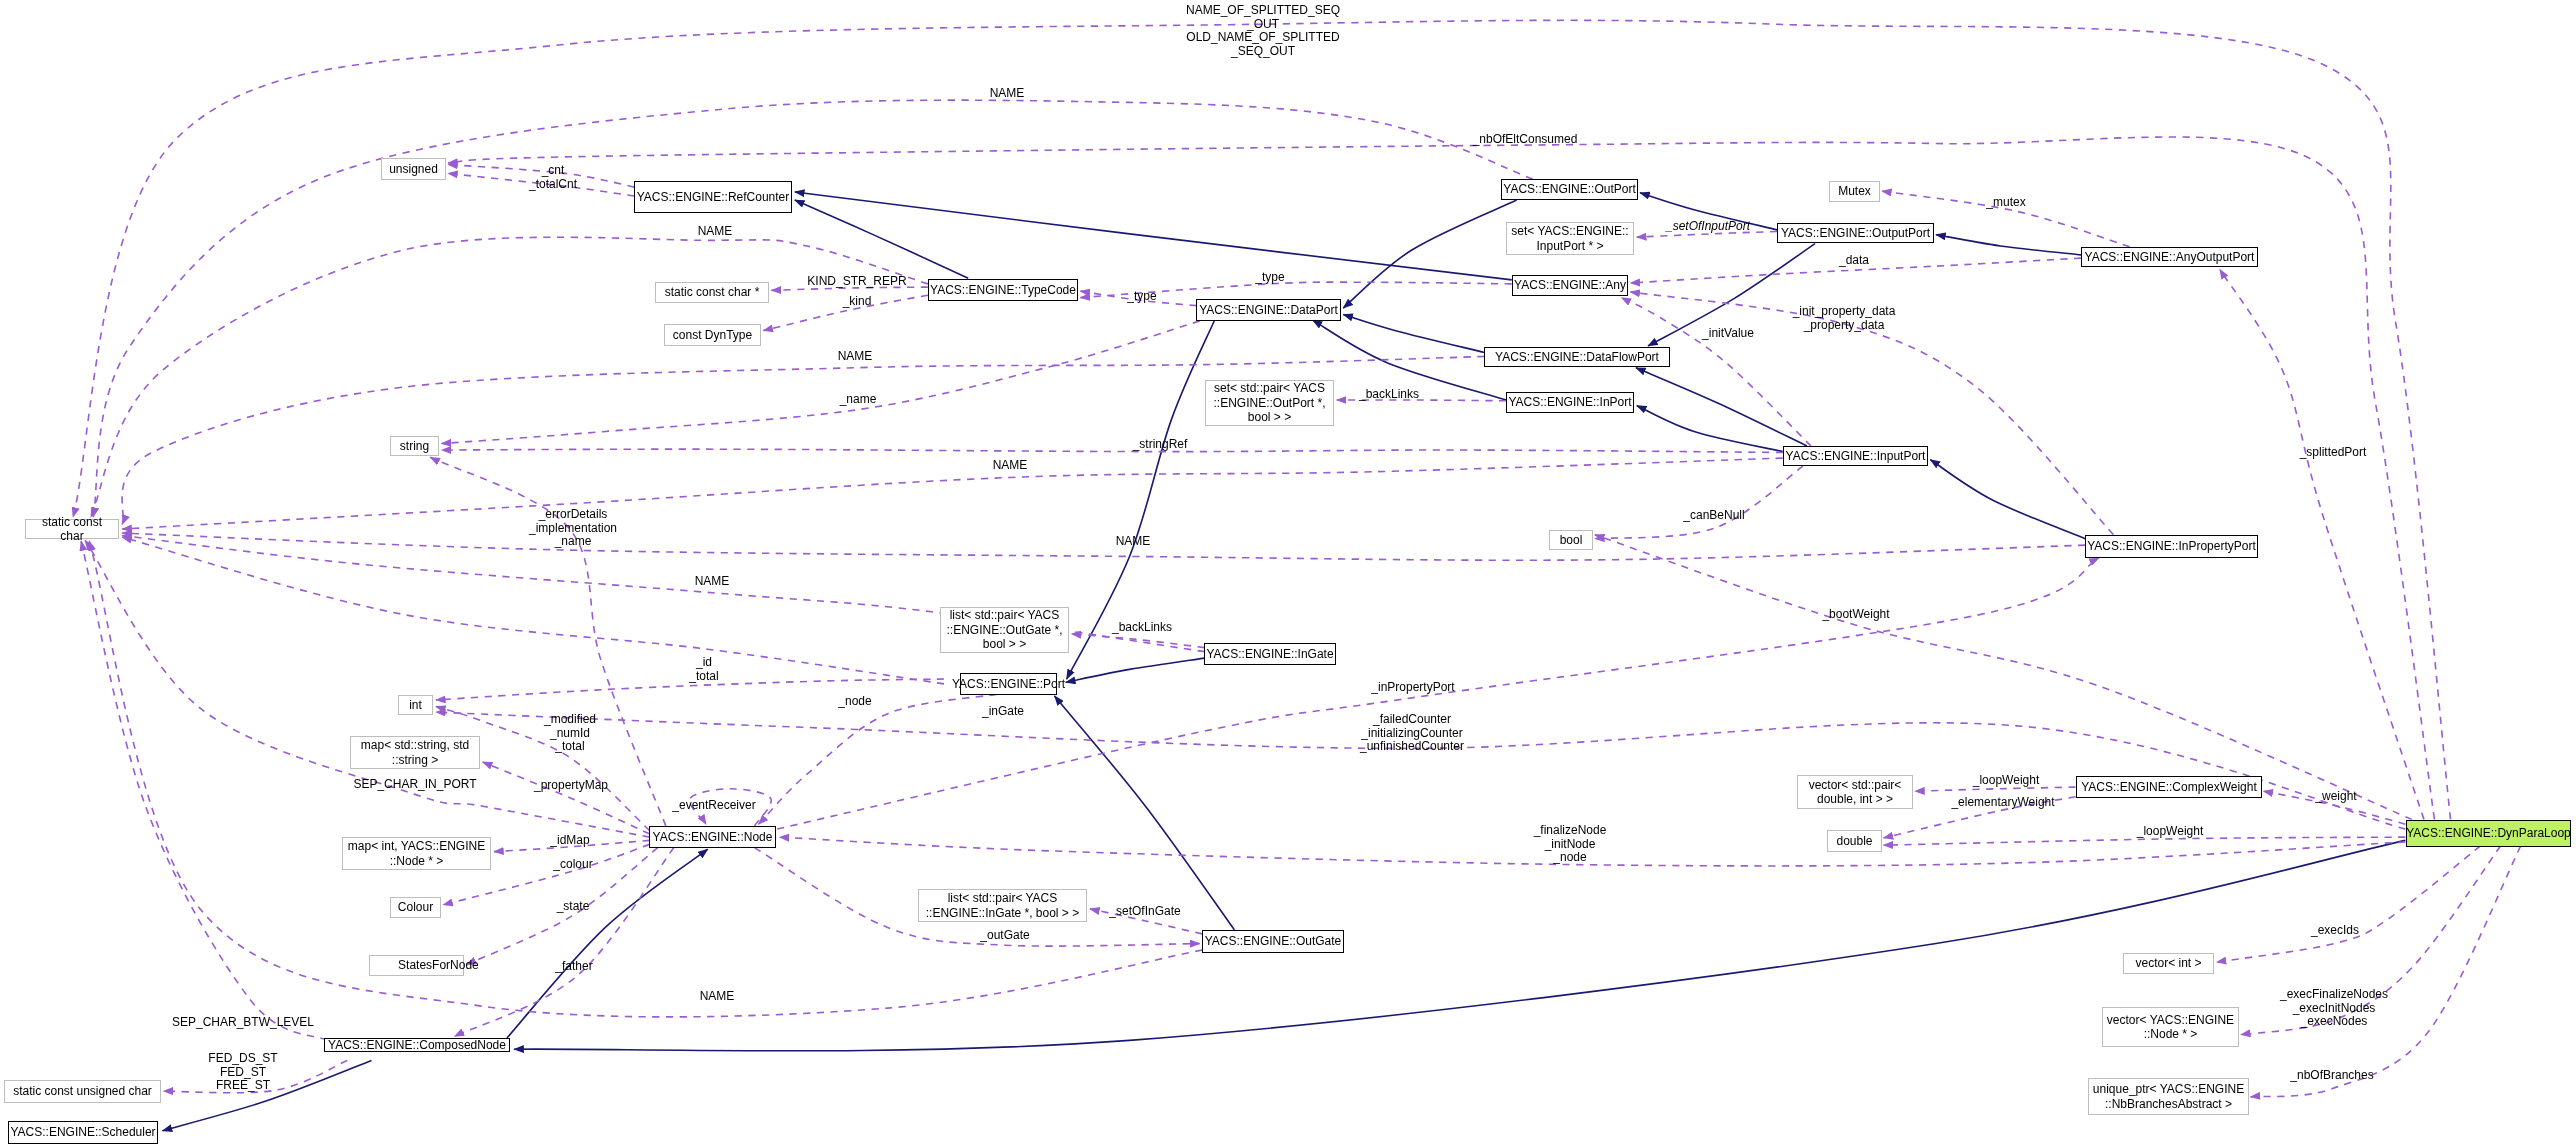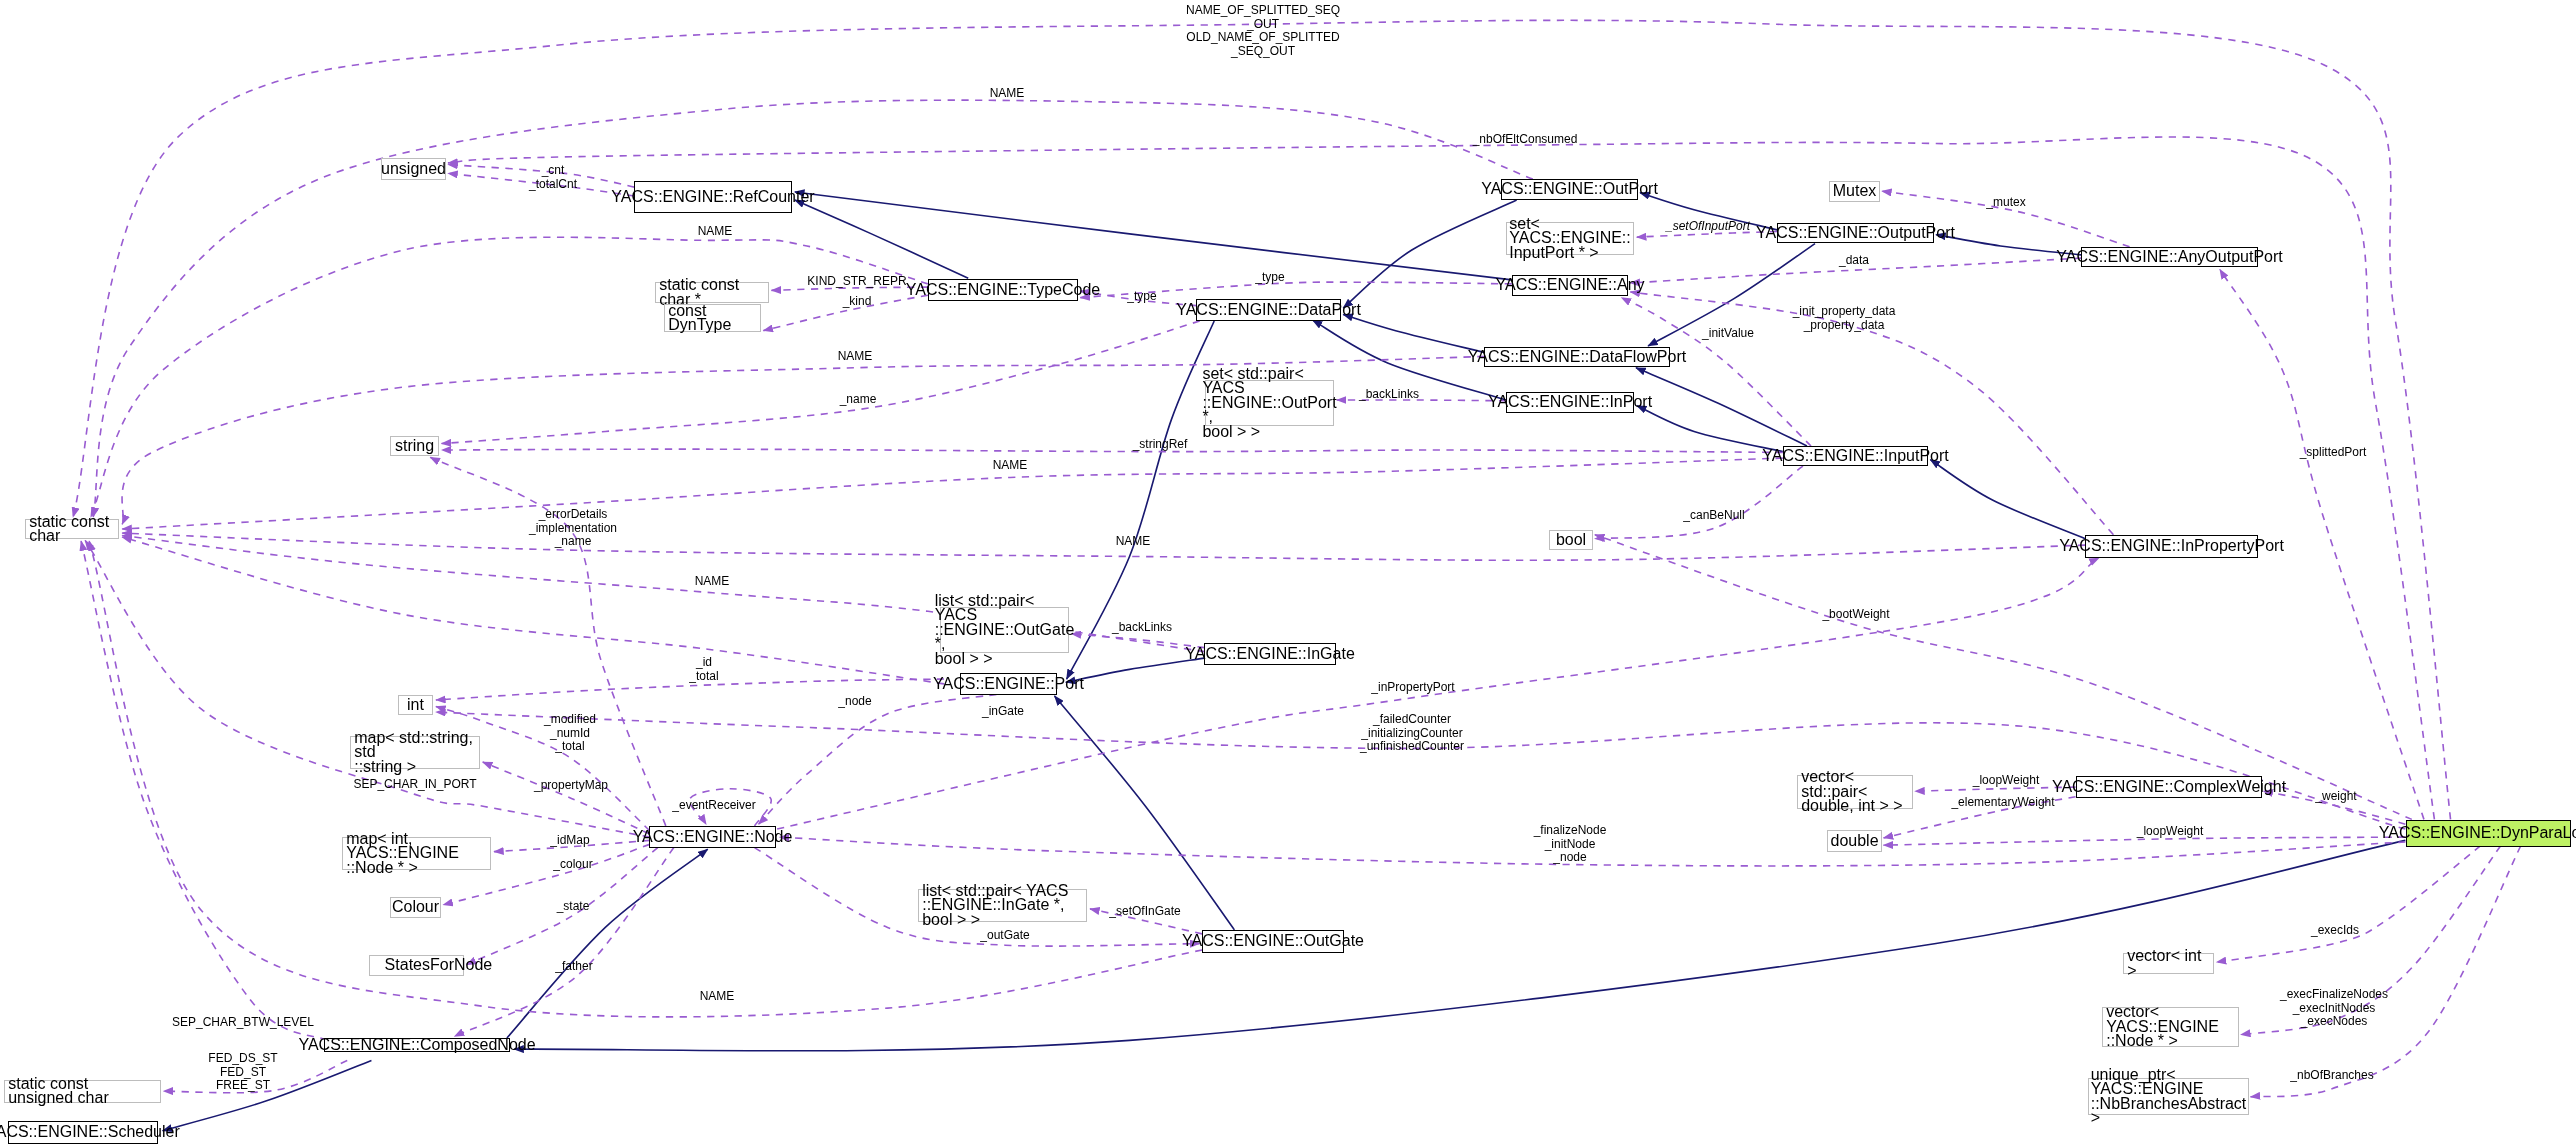--- a/index.html
+++ b/index.html
@@ -1,20 +1,20 @@
 <!DOCTYPE html>
 <html style="font-size:13px"><head>
 <meta charset="utf-8">
 <style>
   html,body{margin:0;padding:0;background:#ffffff;}
   #canvas{position:relative;width:2576px;height:1146px;background:#ffffff;overflow:hidden;
           font-family:"Liberation Sans",sans-serif;color:#000;}
   #edges{position:absolute;left:0;top:0;}
   .dnode{position:absolute;display:flex;align-items:center;justify-content:center;
-         background:#fff;font-size:16px;line-height:14.5px;
+         text-align:center;background:#fff;font-size:12px;line-height:14.5px;
          white-space:pre-line;box-sizing:border-box;padding:0.8px 3.2px;}
   .dnode.class{border:1.3px solid #000000;}
   .dnode.plain{border:0.8px solid #bdbdbd;}
   .dnode.highlight{background:#bef264;border:1.6px solid #000000;}
   .elabel{position:absolute;transform:translate(-50%,-50%);font-size:12px;line-height:13.7px;
           white-space:pre-line;text-align:center;color:#000;}
 </style>
 </head>
 <body>
 
@@ -97,21 +97,21 @@
       <path d="M3125,1049 C3105.8333333333335,1087.5 3049,1229.8333333333333 3010,1280 C2971,1330.1666666666667 2927.6666666666665,1336.6666666666667 2891,1350 C2854.3333333333335,1363.3333333333333 2806.8333333333335,1358.3333333333333 2790,1360" fill="none" stroke="#995cd1" stroke-width="2" stroke-dasharray="9,8" marker-end="url(#arrow-dashed)"></path>
       <path d="M405,1290 C389.1666666666667,1281.6666666666667 347.5,1288.3333333333333 310,1240 C272.5,1191.6666666666667 215,1094.8333333333333 180,1000 C145,905.1666666666666 113.33333333333333,725.8333333333334 100,671" fill="none" stroke="#995cd1" stroke-width="2" stroke-dasharray="9,8" marker-end="url(#arrow-dashed)"></path>
       <path d="M430,1315 C415,1321.1666666666667 378,1345.6666666666667 340,1352 C302,1358.3333333333333 225,1352.8333333333333 202,1353" fill="none" stroke="#995cd1" stroke-width="2" stroke-dasharray="9,8" marker-end="url(#arrow-dashed)"></path>
       <path d="M1170,848 C1121.1666666666667,840.8333333333334 988.6666666666666,819.3333333333334 877,805 C765.3333333333334,790.6666666666666 621,785.1666666666666 500,762 C379,738.8333333333334 209.16666666666666,682 151,666" fill="none" stroke="#995cd1" stroke-width="2" stroke-dasharray="9,8" marker-end="url(#arrow-dashed)"></path>
     </svg>
   <div id="nodes-layer">
       <div class="dnode plain" style="left: 381px; top: 158px; width: 65px; height: 22px;">unsigned</div>
       <div class="dnode class" style="left: 634px; top: 181px; width: 158px; height: 32px;">YACS::ENGINE::RefCounter</div>
       <div class="dnode plain" style="left: 655px; top: 282px; width: 114px; height: 21px;">static const char *</div>
       <div class="dnode class" style="left: 928px; top: 279px; width: 150px; height: 22px;">YACS::ENGINE::TypeCode</div>
-      <div class="dnode plain" style="left: 664px; top: 304px; width: 97px; height: 28px;">const DynType</div>
+      <div class="dnode plain" style="left: 664px; top: 324px; width: 97px; height: 22px;">const DynType</div>
       <div class="dnode class" style="left: 1196px; top: 299px; width: 145px; height: 22px;">YACS::ENGINE::DataPort</div>
       <div class="dnode class" style="left: 1512px; top: 275px; width: 116px; height: 21px;">YACS::ENGINE::Any</div>
       <div class="dnode plain" style="left: 1506px; top: 222px; width: 128px; height: 33px;">set&lt; YACS::ENGINE::
 InputPort * &gt;</div>
       <div class="dnode class" style="left: 1501px; top: 179px; width: 137px; height: 21px;">YACS::ENGINE::OutPort</div>
       <div class="dnode plain" style="left: 1829px; top: 181px; width: 51px; height: 21px;">Mutex</div>
       <div class="dnode class" style="left: 1777px; top: 223px; width: 157px; height: 20px;">YACS::ENGINE::OutputPort</div>
       <div class="dnode class" style="left: 2081px; top: 247px; width: 177px; height: 20px;">YACS::ENGINE::AnyOutputPort</div>
       <div class="dnode class" style="left: 1484px; top: 347px; width: 186px; height: 20px;">YACS::ENGINE::DataFlowPort</div>
       <div class="dnode plain" style="left: 1205px; top: 380px; width: 129px; height: 46px;">set&lt; std::pair&lt; YACS

